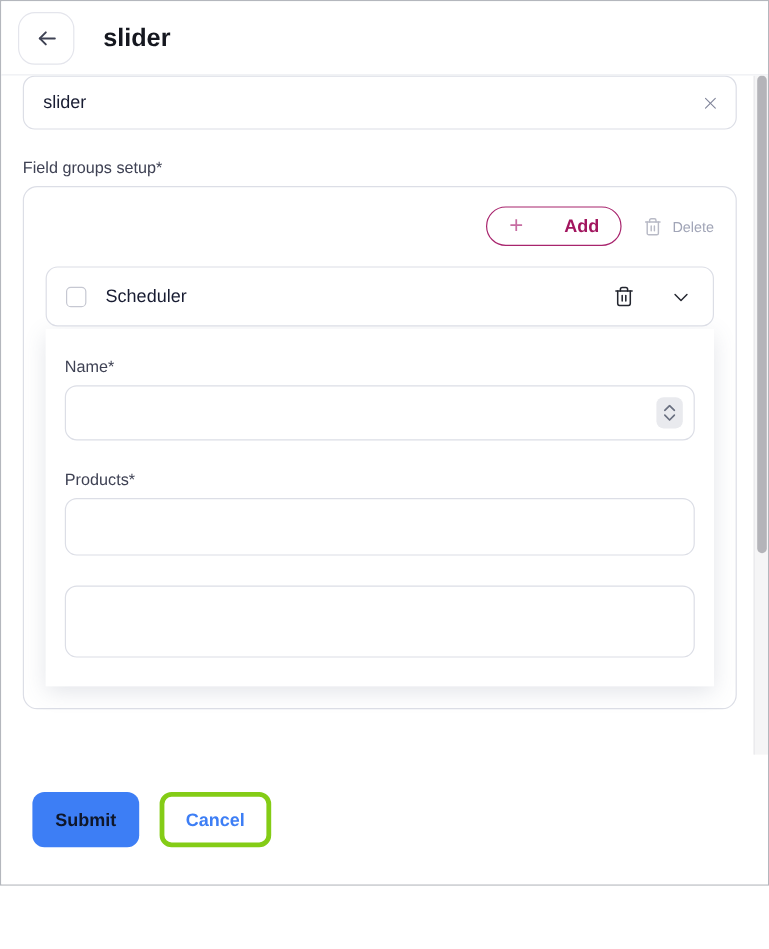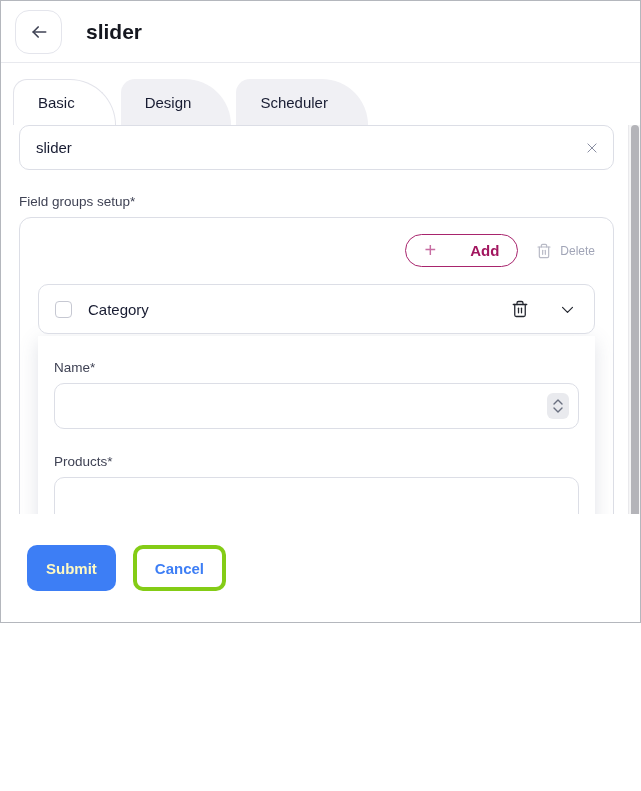--- a/index.html
+++ b/index.html
@@ -1,19 +1,19 @@
 <!DOCTYPE html>
 <html><head>
 <meta charset="utf-8">
 <style>
   * { margin:0; padding:0; box-sizing:border-box; }
   html,body { background:#fff; }
   body { width:641px; height:791px; font-family:"Liberation Sans", sans-serif; }
 
-  .page { width:641px; height:623px; border:1px solid #b4b7bd; background:#fff;
+  .page { width:641px; height:738px; border:1px solid #b4b7bd; background:#fff;
           display:flex; flex-direction:column; overflow:hidden; }
 
   
   .header { height:62px; min-height:62px; display:flex; align-items:center;
             padding:0 14px; border-bottom:1px solid #e8e9ee; background:#fff; }
   .back-btn { width:47px; height:44px; border:1px solid #e4e5ec; border-radius:14px;
               background:#fff; display:flex; align-items:center; justify-content:center;
               cursor:pointer; }
   .page-title { margin-left:24px; font-size:21px; font-weight:bold; color:#15171f; }
 
@@ -75,21 +75,21 @@
              gap:2px; cursor:pointer; }
   .cat-input { height:48px; }
   .desc-input { height:60px; }
 
   
   .footer { height:108px; min-height:108px; display:flex; align-items:center;
             padding:0 26px; gap:17px; background:#fff; }
   .btn { height:46px; border-radius:10px; font-size:15px; font-weight:700;
          display:flex; align-items:center; justify-content:center; cursor:pointer;
          font-family:"Liberation Sans", sans-serif; }
-  .btn-submit { background:#3d7ef5; color:#fef9c3; border:none; padding:0 19px; }
+  .btn-submit { background:#3d7ef5; color:#0f172a; border:none; padding:0 19px; }
   .btn-cancel { background:#fff; color:#3d7ef5; border:4px solid #84cc16; padding:0 18px; }
 
   svg { display:block; }
 </style>
 </head>
 <body>
 
 <div class="page">
 
   <div class="header">
@@ -97,31 +97,20 @@
       <span>
         <svg width="20" height="20" viewBox="0 0 24 24" fill="none" stroke="#3f4254" stroke-width="2" stroke-linecap="round" stroke-linejoin="round">
           <line x1="20" y1="12" x2="5" y2="12"></line>
             <polyline points="11 6 5 12 11 18"></polyline>
         </svg>
       </span>
     </div>
     <div class="page-title">slider</div>
   </div>
 
-  <div class="tabs">
-    <div class="tab active">
-      <span>Basic</span>
-    </div>
-    <div class="tab">
-      <span>Design</span>
-    </div>
-    <div class="tab">
-      <span>Scheduler</span>
-    </div>
-  </div>
 
   <div class="scroll-area">
     <div class="content">
 
       <div class="input-wrap">
         <input class="txt-input" type="text" value="slider" style="">
         <span class="clear-x">
           <span>
             <svg width="14" height="14" viewBox="0 0 24 24" fill="none" stroke="#80859a" stroke-width="1.6" stroke-linecap="round">
               <line x1="5" y1="5" x2="19" y2="19"></line>
@@ -149,21 +138,21 @@
                 <line x1="10" y1="11" x2="10" y2="17"></line>
                   <line x1="14" y1="11" x2="14" y2="17"></line>
               </svg>
             </span>
             <span>Delete</span>
           </div>
         </div>
 
         <div class="acc-header">
           <div class="checkbox"></div>
-          <div class="acc-title">Category</div>
+          <div class="acc-title">Scheduler</div>
           <div class="acc-spacer"></div>
           <div class="icon-btn">
             <span>
               <svg width="18" height="18" viewBox="0 0 24 24" fill="none" stroke="#23262f" stroke-width="1.7" stroke-linecap="round" stroke-linejoin="round">
                 <polyline points="3 6 5 6 21 6"></polyline>
                 <path d="M19 6v14a2 2 0 0 1-2 2H7a2 2 0 0 1-2-2V6"></path>
                 <path d="M8 6V4a2 2 0 0 1 2-2h4a2 2 0 0 1 2 2v2"></path>
                 <line x1="10" y1="11" x2="10" y2="17"></line>
                   <line x1="14" y1="11" x2="14" y2="17"></line>
               </svg>

